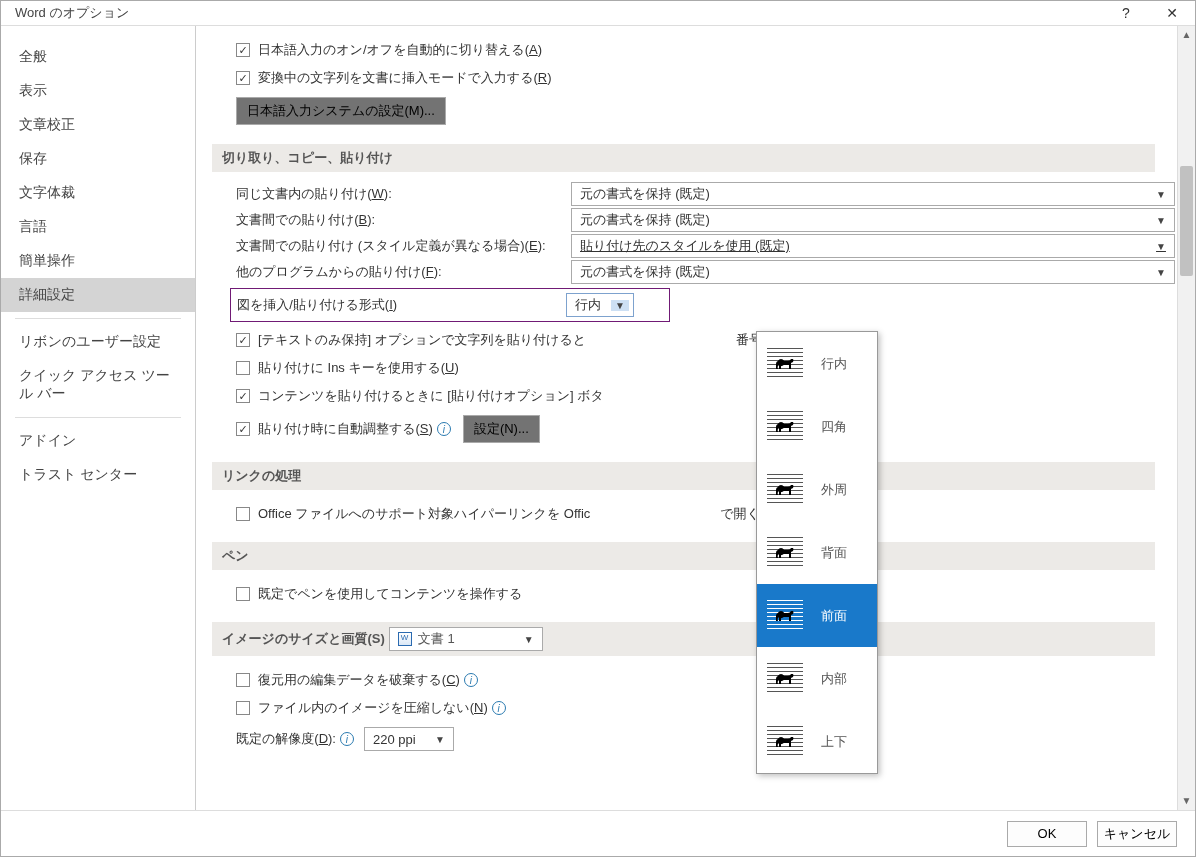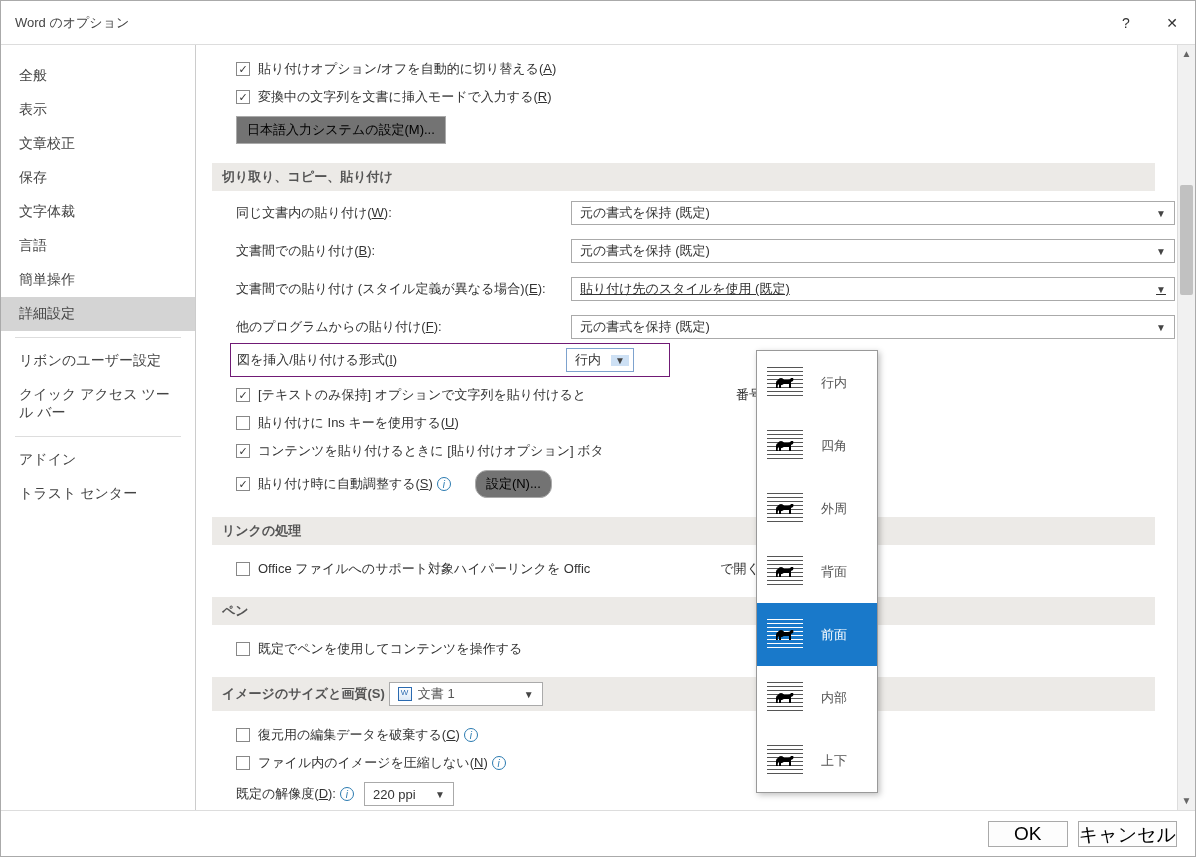--- a/index.html
+++ b/index.html
@@ -16,21 +16,21 @@
   width: 1196px;
   height: 857px;
   border: 1px solid #aaa;
   display: flex;
   flex-direction: column;
   background: #fff;
 }
 .titlebar {
   display: flex;
   align-items: center;
-  height: 44px;
+  height: 25px;
   padding: 0 0 0 14px;
   border-bottom: 1px solid #ddd;
 }
 .titlebar .title { flex: 1; font-size: 13px; color: #444; }
 .titlebar .btn { width: 46px; height: 36px; text-align: center; line-height: 36px; font-size: 14px; cursor: pointer; }
 .main {
   flex: 1;
   display: flex;
   overflow: hidden;
 }
@@ -90,21 +90,21 @@
   height: 24px;
   display:inline-flex;
   align-items:center;
   padding: 0 4px 0 8px;
   min-width: 160px;
   font-size: 13px;
 }
 .combo .val { flex:1; }
 .combo .arr { width:18px; text-align:center; font-size:10px; color:#444; border-left:0; }
 .hl-red { border:1px solid #701a75; }
-.form-grid { display:grid; grid-template-columns: 335px auto; row-gap:14px; align-items:center; padding-left:14px; }
+.form-grid { display:grid; grid-template-columns: 335px auto; row-gap:2px; align-items:center; padding-left:14px; }
 .info-icon { display:inline-block; width:14px; height:14px; border-radius:50%; border:1px solid #2a7ab0; color:#2a7ab0; font-size:10px; text-align:center; line-height:13px; margin-left:4px; font-style:italic; }
 .dropdown {
   position:absolute;
   left: 560px; top: 305px;
   width: 122px;
   background:#fff;
   border:1px solid #999;
   box-shadow: 2px 2px 6px rgba(0,0,0,0.25);
   z-index: 10;
 }
@@ -146,21 +146,21 @@
   justify-content:flex-end;
   gap: 10px;
   padding-right: 18px;
   border-top:1px solid #ddd;
 }
 .footer-btn {
   min-width: 80px;
   height: 26px;
   border:1px solid #aaa;
   background:#fdfdfd;
-  font-size:19px;
+  font-size:13px;
   cursor:pointer;
 }
 .doc-icon { display:inline-block; width:14px; height:14px; border:1px solid #2a6ab0; background:linear-gradient(#fff,#dbe8f6); margin-right:6px; position:relative; }
 .doc-icon::after{content:"W"; font-size:8px; color:#2a6ab0; position:absolute; left:2px; top:0;}
 .small-combo { min-width: 154px; }
 .img-combo { min-width: 47px; }
 </style>
 </head>
 <body>
 
@@ -185,21 +185,21 @@
         <div class="side-item">クイック アクセス ツール バー</div>
         <div class="side-sep"></div>
         <div class="side-item">アドイン</div>
         <div class="side-item">トラスト センター</div>
       </div>
     <div class="content">
 
       <div style="padding-left:14px;">
         <div class="row">
           <span class="cb checked"></span>
-          <span class="label"><span>貼り付けオプション/オフを自動的に切り替える(</span><span class="u">A</span>)</span>
+          <span class="label"><span>日本語入力のオン/オフを自動的に切り替える(</span><span class="u">A</span>)</span>
         </div>
         <div class="row">
           <span class="cb checked"></span>
           <span class="label"><span>変換中の文字列を文書に挿入モードで入力する(</span><span class="u">R</span>)</span>
         </div>
         <div class="row">
           <button class="btn2">日本語入力システムの設定(M)...</button>
         </div>
       </div>
 
@@ -249,21 +249,21 @@
             <span class="label"><span>貼り付けに Ins キーを使用する(</span><span class="u">U</span>)</span>
           </div>
         <div class="row">
             <span class="cb checked"></span>
             <span class="label">コンテンツを貼り付けるときに [貼り付けオプション] ボタ</span>
           </div>
         <div class="row">
             <span class="cb checked"></span>
             <span class="label"><span>貼り付け時に自動調整する(</span><span class="u">S</span>)</span>
             <span class="info-icon">i</span>
-          <button class="btn2" style="margin-left:24px;border-radius:12px;">設定(N)...</button>
+          <button class="btn2" style="margin-left:12px;">設定(N)...</button>
         </div>
       </div>
 
       <div class="section-head">リンクの処理</div>
       <div style="padding-left:14px;">
         <div class="row">
             <span class="cb"></span>
             <span class="label"><span>Office ファイルへのサポート対象ハイパーリンクを Offic</span><span style="display:inline-block;width:130px;"></span><span>で開く</span></span>
           </div>
       </div>

